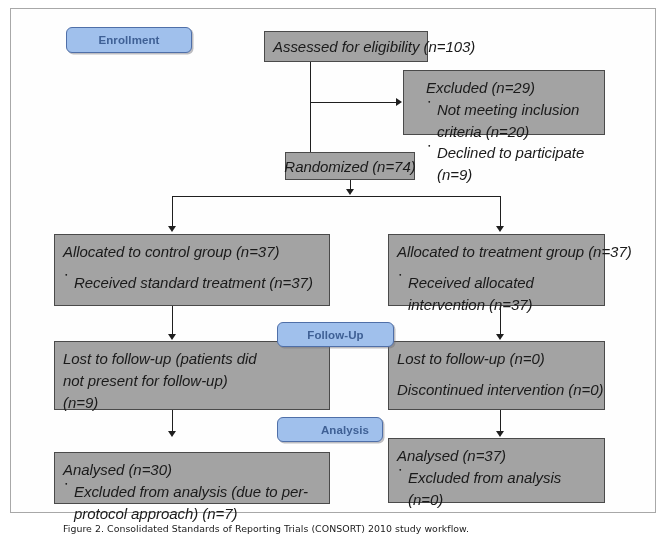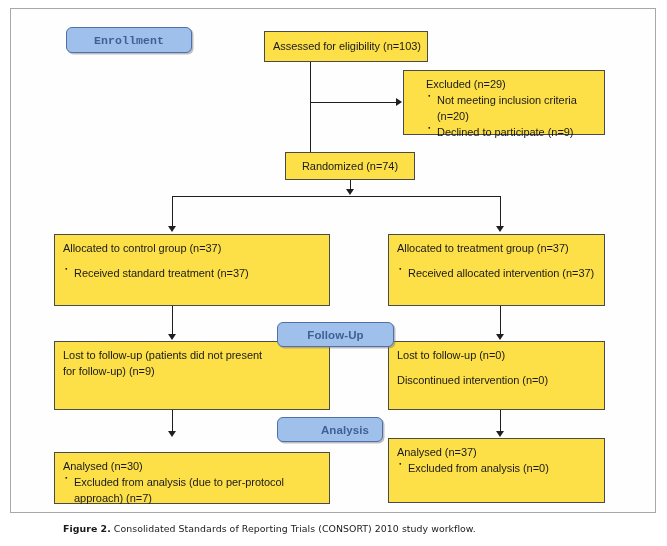--- a/index.html
+++ b/index.html
@@ -30,26 +30,27 @@
     height: 505px;
     border: 1px solid #a8a8a8;
     box-sizing: border-box;
     background: #fefefe;
   }
   
   .node {
     position: absolute;
     box-sizing: border-box;
     border: 1px solid #4a4a4a;
-    background: #fde047;
-    font-size: 11px;
+    background: #a3a3a3;
+    font-size: 15px;
     line-height: 1.45;
     color: #1a1a1a;
     padding: 6px 8px 5px 8px;
     letter-spacing: -0.05px;
+    font-style: italic;
   }
   .node .line {
     display: block;
     white-space: nowrap;
   }
   .node .line.wrap {
     white-space: normal;
   }
   .node .gap {
     display: block;
@@ -121,32 +122,32 @@
     position: absolute;
     left: 27px;
     top: 523px;
     width: 620px;
     font-family: "DejaVu Sans", sans-serif;
     font-size: 9.4px;
     color: #1a1a1a;
     letter-spacing: 0.05px;
   }
   .caption .cap-label {
-    font-weight: bold;
+    font-weight: normal;
     padding-left: 36px;
   }
 </style>
 </head>
 <body>
 
 <div id="figure-root">
 
   <div class="figure-frame"></div>
 
-  <div class="stage-badge" style="left:66px; top:27px; width:126px; height:26px;font-family:Liberation Mono, monospace;">
+  <div class="stage-badge" style="left:66px; top:27px; width:126px; height:26px;">
     <span>Enrollment</span>
   </div>
 
   <div class="node" style="left:264px; top:31px; width:164px; height:31px; display:flex; align-items:center;">
     <span class="line">Assessed for eligibility (n=103)</span>
   </div>
 
   <div class="vline" style="left:310px; top:62px; height:90px;"></div>
 
   <div class="hline" style="left:310px; top:102px; width:87px;"></div>

